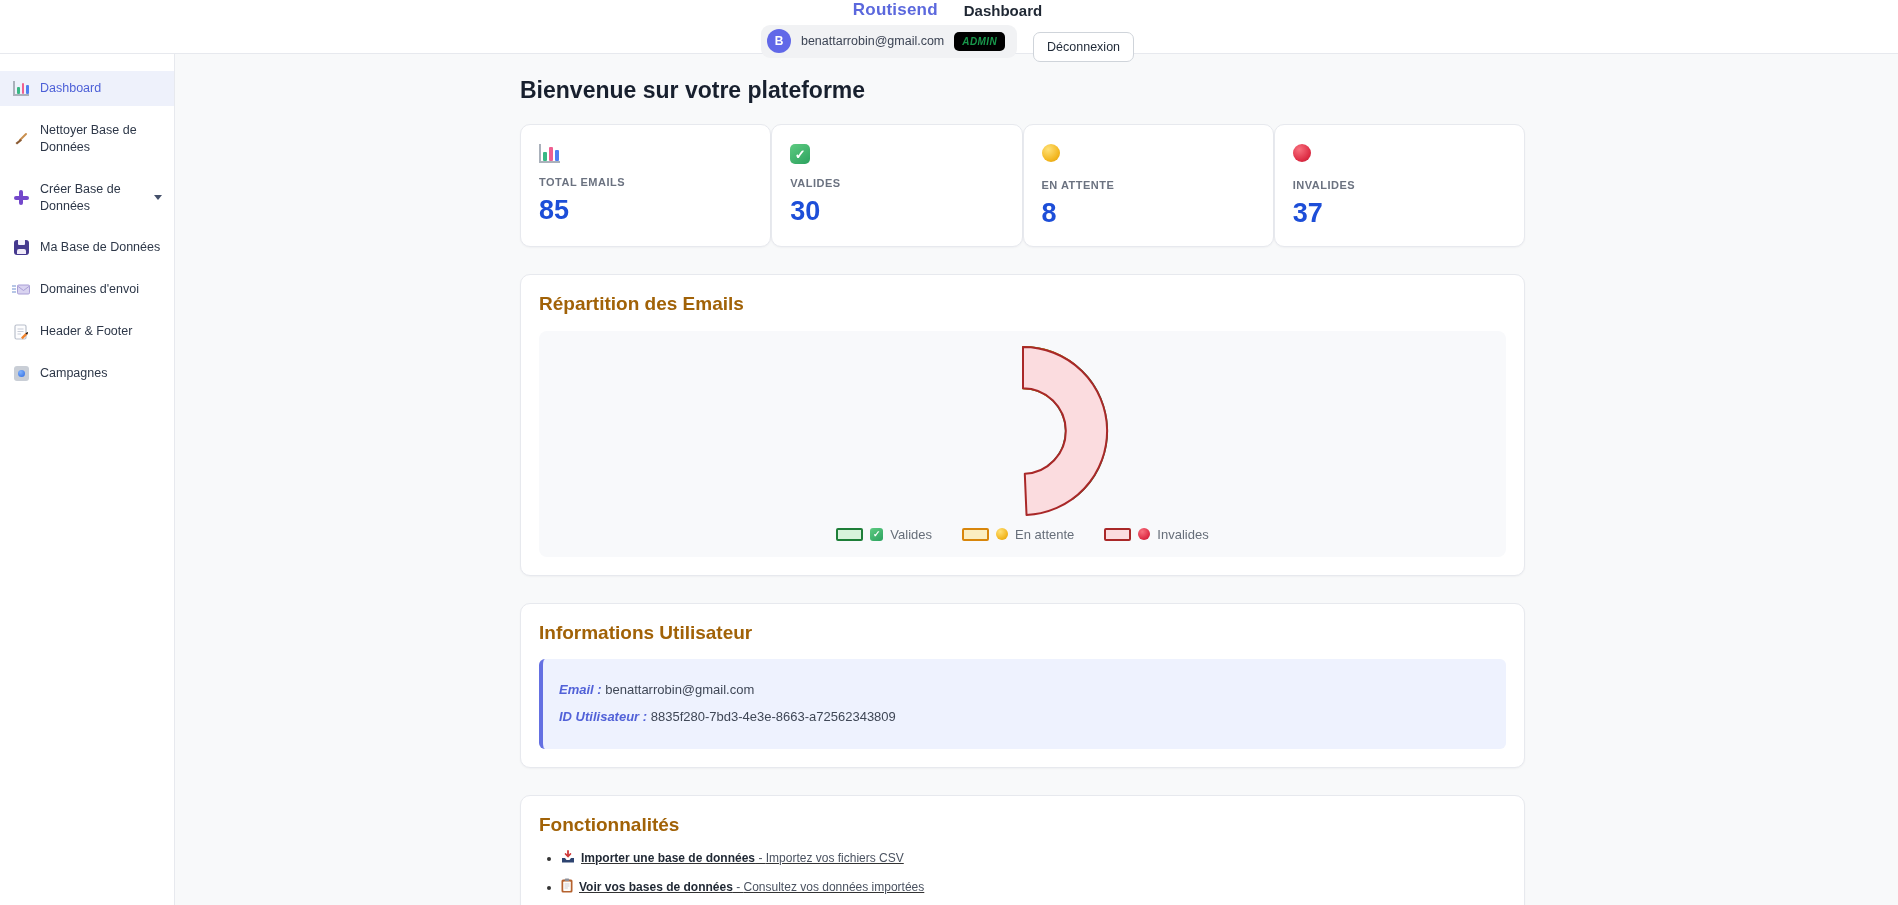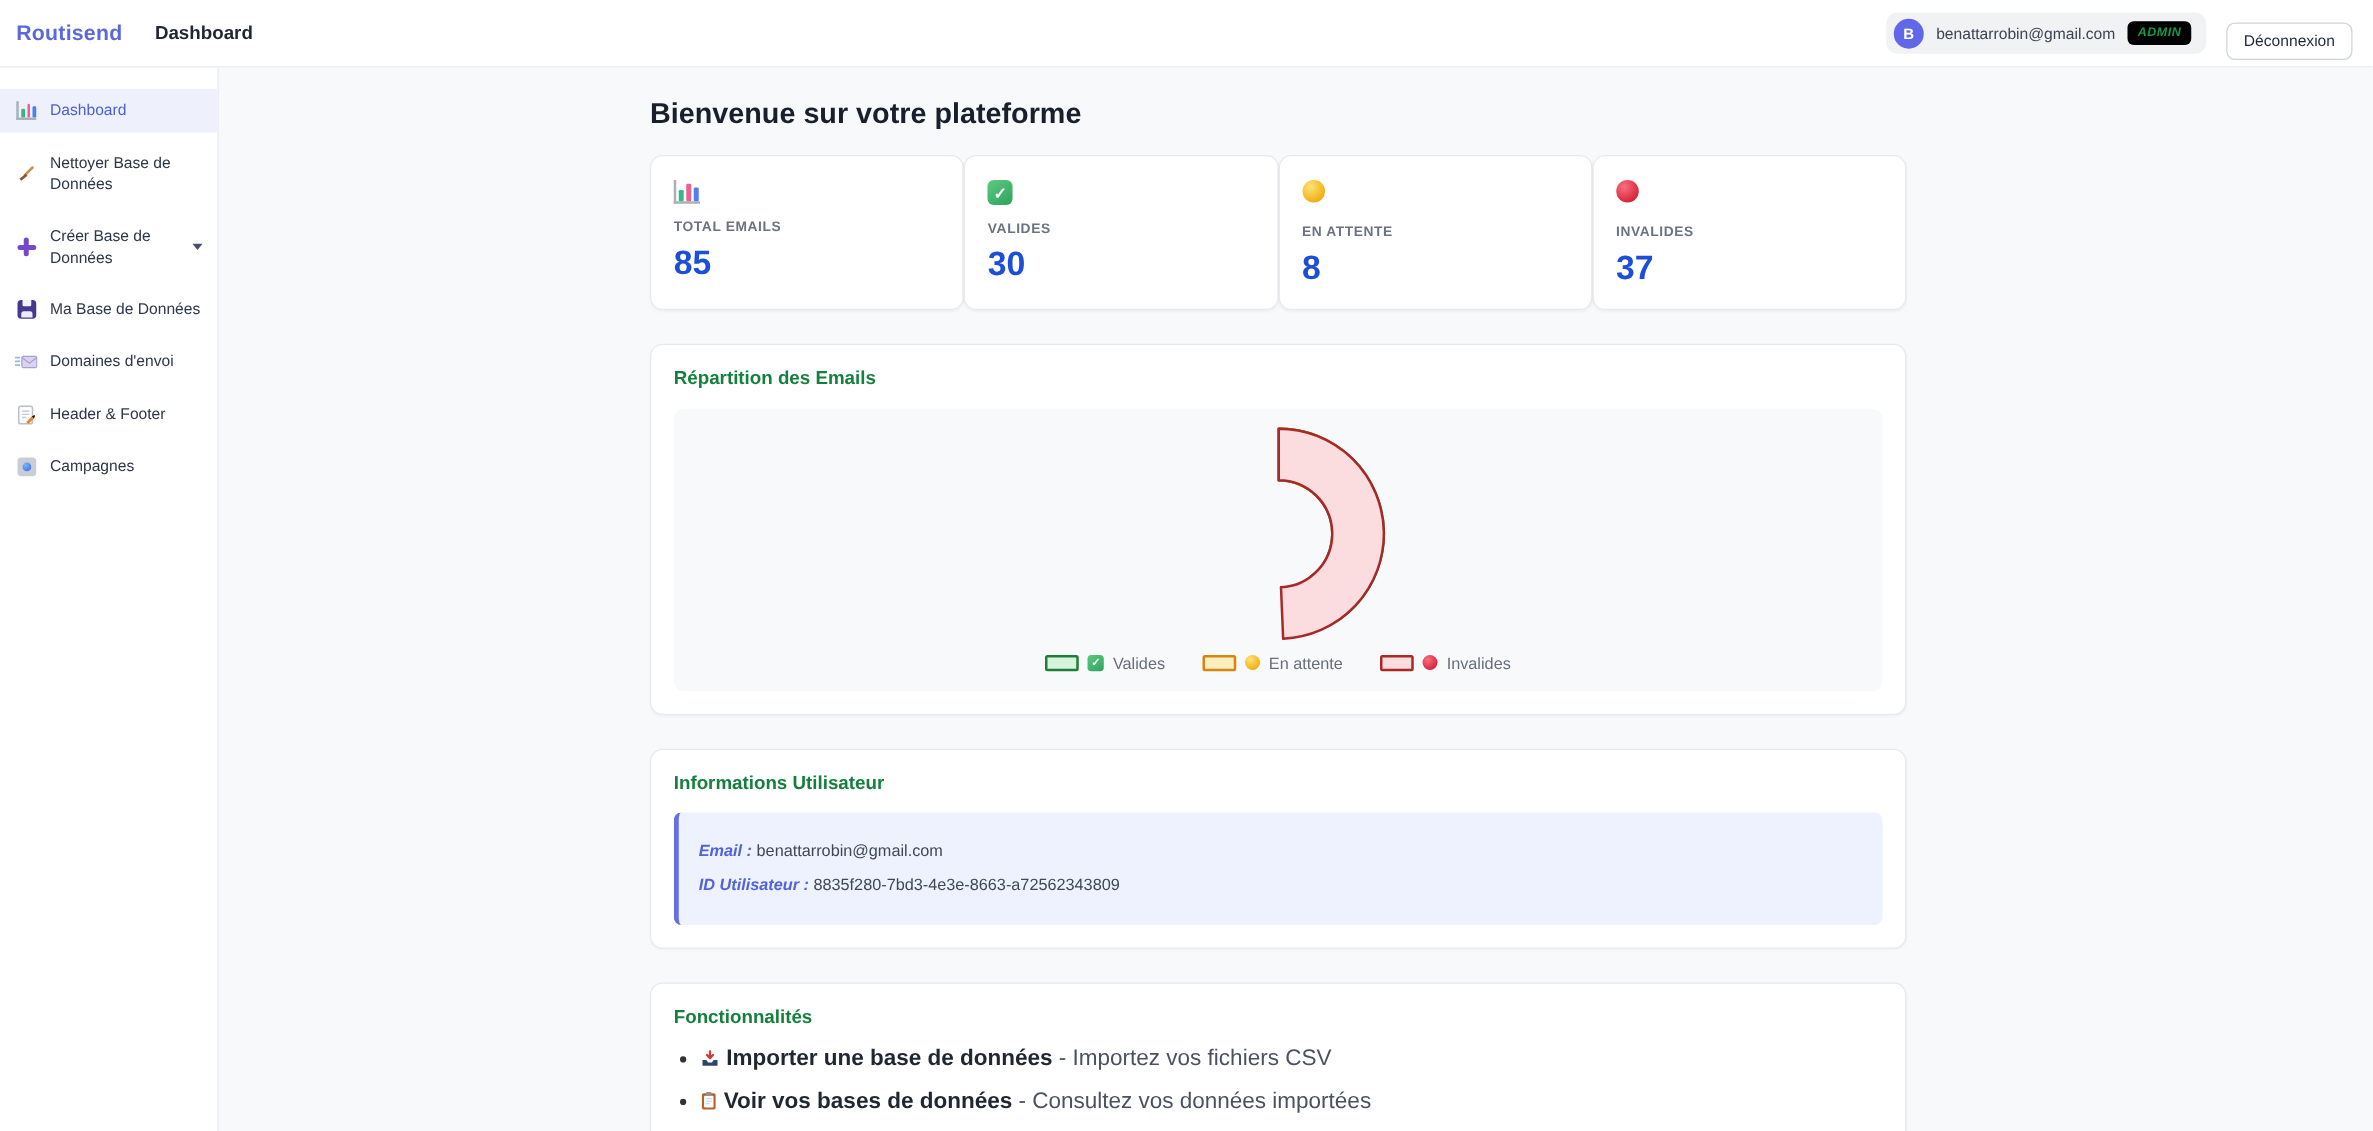--- a/index.html
+++ b/index.html
@@ -2,21 +2,21 @@
 <html><head>
 <meta charset="utf-8">
 <style>
   * { margin:0; padding:0; box-sizing:border-box; }
   html,body { width:1898px; height:905px; overflow:hidden; background:#f8f9fa;
     font-family:"Liberation Sans", sans-serif; }
 
   
   .header { position:fixed; top:0; left:0; width:1898px; height:54px; background:#fff;
     border-bottom:1px solid #e7e9ee; display:flex; align-items:center;
-    justify-content:space-between; padding:0 16px 0 13px; z-index:10; }
+    justify-content:space-between; padding:0 16px 0 13px; z-index:10;flex-direction:column; }
   .header-left { display:flex; align-items:center; gap:26px; }
   .brand { font-size:17px; font-weight:700; color:#5b68dd; letter-spacing:.2px; }
   .page-title { font-size:15px; font-weight:700; color:#1f2733; }
   .header-right { display:flex; align-items:center; gap:16px; }
   .user-pill { display:flex; align-items:center; gap:10px; background:#f1f2f4;
     border-radius:9px; padding:4px 12px 4px 6px; height:33px; }
   .avatar { width:24px; height:24px; border-radius:50%; background:#6168e8; color:#fff;
     font-size:12px; font-weight:700; display:flex; align-items:center; justify-content:center; }
   .user-email { font-size:12.5px; color:#3c4454; }
   .role-badge { background:#000000; color:#18984b; font-size:10px; font-weight:700;
@@ -81,38 +81,38 @@
 
   .stats-row { display:grid; grid-template-columns:repeat(4,1fr); }
   .stat-card { background:#fff; border:1px solid #e7e9ee; border-radius:10px;
     padding:19px 18px 17px; box-shadow:0 1px 2px rgba(16,24,40,.04); }
   .stat-label { margin-top:13px; font-size:11px; font-weight:600; color:#6b7280;
     letter-spacing:.5px; }
   .stat-value { margin-top:7px; font-size:27px; font-weight:700; color:#1d4ed8; }
 
   .panel { background:#fff; border:1px solid #e7e9ee; border-radius:10px;
     box-shadow:0 1px 2px rgba(16,24,40,.04); padding:18px; margin-top:27px; }
-  .panel-title { font-size:15px; font-weight:700; color:#15803d; }
+  .panel-title { font-size:19px; font-weight:700; color:#a16207; }
 
   .chart-area { margin-top:16px; background:#f8f9fb; border-radius:8px; height:226px;
     display:flex; flex-direction:column; align-items:center; justify-content:center;
     padding:12px 0 14px; }
   .legend { display:flex; align-items:center; gap:30px; margin-top:10px; }
   .legend-item { display:flex; align-items:center; gap:7px; cursor:pointer; }
   .legend-swatch { width:27px; height:13px; border:2px solid #000; border-radius:2px; }
   .legend-label { font-size:13px; color:#666e79; }
 
   .info-box { margin-top:15px; background:#eef2fe; border-left:4px solid #6470e2;
     border-radius:6px; padding:15px 16px; }
   .info-row { font-size:13px; margin:6px 0; line-height:1.6; }
   .info-key { color:#5262d8; font-weight:700;font-style:italic; }
   .info-val { color:#3f4756; }
 
   .features-list { margin-top:14px; padding-left:22px; }
-  .features-list li { font-size:18px; margin-bottom:13px; color:#333; }
+  .features-list li { font-size:12px; margin-bottom:13px; color:#333;text-decoration:underline; }
   .feat-icon { display:inline-flex; vertical-align:-2px; margin-right:6px; }
   .feat-name { font-weight:700; color:#1f2733; }
   .feat-desc { color:#4a5260; }
   .feat-desc::before { content:" - "; }
 </style>
 </head>
 <body>
 
 <div class="header">
   <div class="header-left">

